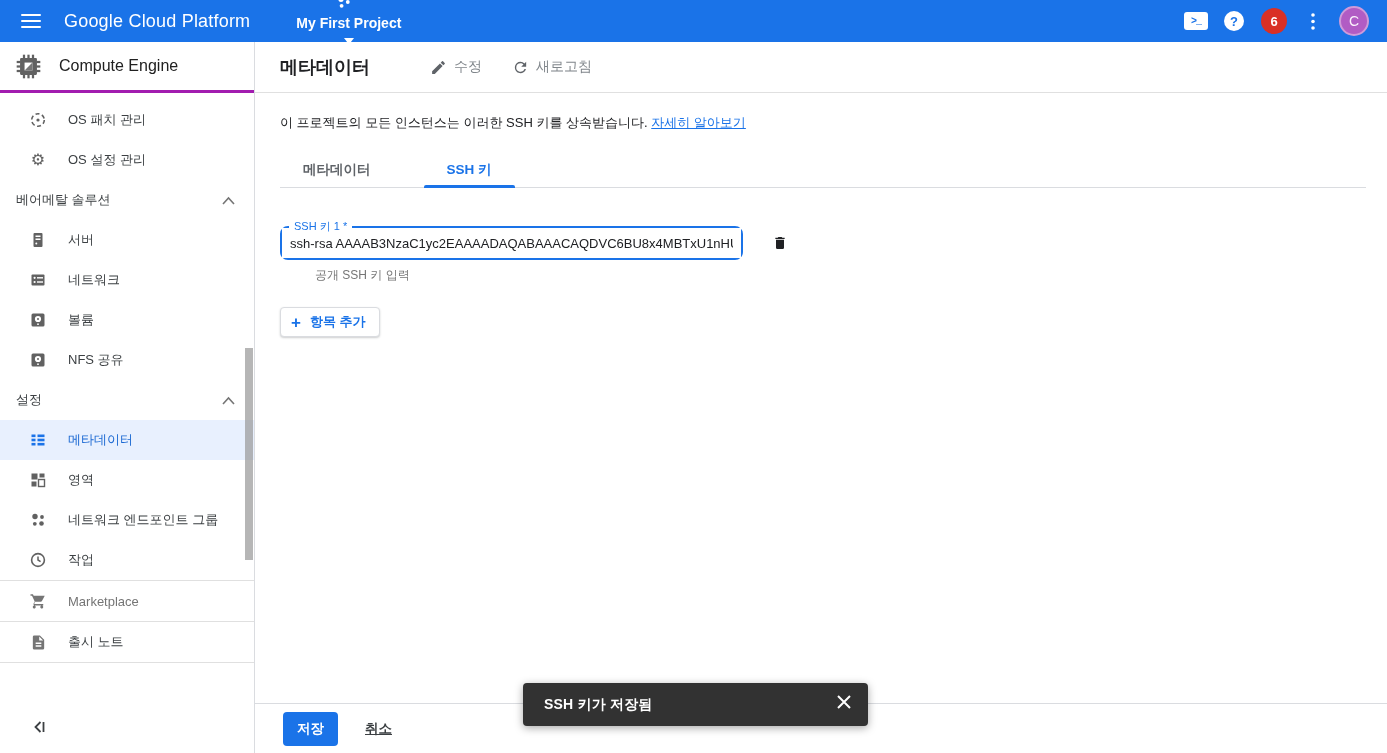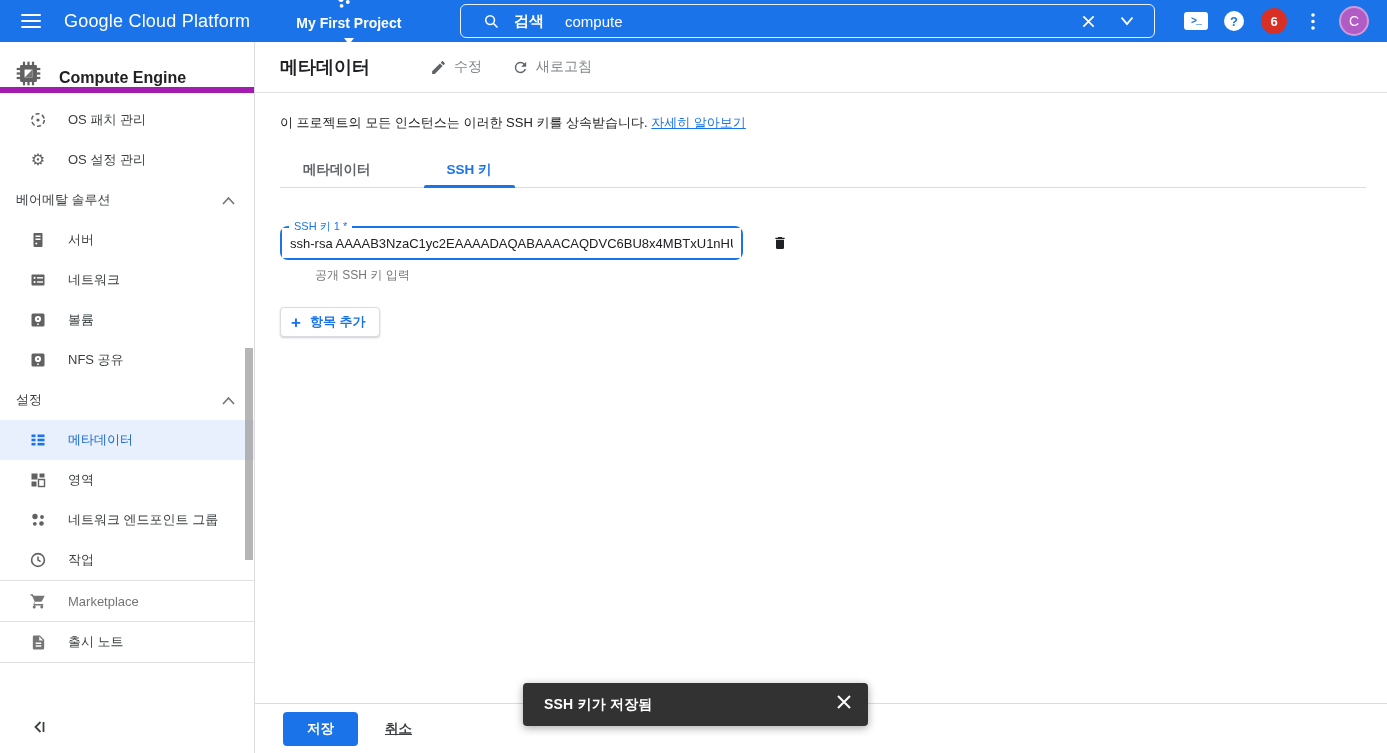--- a/index.html
+++ b/index.html
@@ -35,21 +35,21 @@
   .badge { width:26px; height:26px; border-radius:50%; background:#d93025; color:#fff;
     font-size:13px; font-weight:bold; display:flex; align-items:center; justify-content:center; }
   .dotswrap { left:1311px; }
   .avatarwrap { left:1339px; }
   .avatar { width:30px; height:30px; border-radius:50%; background:#b15cc4; border:2px solid #cf9ad9;
     color:#fbf3fc; font-size:14px; display:flex; align-items:center; justify-content:center; }
 
   
   .sidebar { position:absolute; top:42px; left:0; bottom:0; width:255px; background:#fff;
     border-right:1px solid #dadce0; z-index:2; }
-  .product { height:51px; border-bottom:6px solid #a21caf; display:flex; align-items:flex-end;font-weight:bold; }
+  .product { height:51px; border-bottom:3px solid #a21caf; display:flex; align-items:center; }
   .product .ptitle { margin-left:17px; font-size:16px; color:#212121; }
   .product .chip { margin-left:15px; display:flex; }
   .nav { padding-top:7px; }
   .nav-section { height:40px; display:flex; align-items:center; justify-content:space-between;
     padding:0 19px 0 16px; font-size:13px; color:#3c4043; cursor:pointer; }
   .nav-item { height:40px; display:flex; align-items:center; padding-left:29px;
     font-size:13px; color:#3c4043; cursor:pointer; white-space:nowrap; }
   .nav-item .nicon { width:18px; height:18px; margin-right:21px; display:flex;
     align-items:center; justify-content:center; flex:none; }
   .nav-item.selected { background:#e8f0fe; color:#1967d2; }
@@ -91,21 +91,21 @@
     align-items:center; justify-content:center; cursor:pointer; }
   .helper { margin:7px 0 0 35px; font-size:12px; color:#757575; }
   .add-btn { display:inline-flex; align-items:center; margin:23px 0 0 25px; padding:5px 13px 5px 10px;
     border:1px solid #dadce0; border-radius:4px; background:#fff; cursor:pointer;
     box-shadow:0 1px 2px rgba(60,64,67,.25); color:#1a73e8; font-size:13px; font-weight:bold; }
   .add-btn .plus { font-size:17px; font-weight:bold; margin-right:9px; line-height:1; }
 
   .footer { position:absolute; left:255px; right:0; bottom:0; height:50px; background:#fff;
     border-top:1px solid #dadce0; display:flex; align-items:center; }
   .save-btn { margin-left:28px; background:#1a73e8; color:#fff; border:none; border-radius:4px;
-    padding:8px 24px; font-size:13.5px; font-weight:bold; cursor:pointer;
+    padding:8px 14px; font-size:13.5px; font-weight:bold; cursor:pointer;
     font-family:"Liberation Sans","DejaVu Sans",sans-serif; }
   .cancel-btn { margin-left:27px; color:#3c4043; font-size:13.5px; font-weight:bold; cursor:pointer;text-decoration:underline; }
 
   .toast { position:absolute; left:523px; top:683px; width:345px; height:43px; background:#323232;
     border-radius:4px; box-shadow:0 2px 8px rgba(0,0,0,.35); display:flex; align-items:center;
     color:#fff; font-size:14px; z-index:10; }
   .toast .tmsg { margin-left:21px; font-weight:bold; letter-spacing:.2px; }
   .toast .tclose { position:absolute; right:16px; top:11px; cursor:pointer; display:flex; }
 </style>
 </head>
@@ -130,40 +130,20 @@
         </svg>
       </span>
       <span class="pname">My First Project</span>
       <span class="caret">
         <svg width="10" height="7" viewBox="0 0 10 7">
             <path d="M0 0l5 6.5L10 0z" fill="#fff"></path>
           </svg>
       </span>
     </div>
 
-    <div class="searchbox">
-      <span class="sicon">
-        <svg width="17" height="17" viewBox="0 0 24 24">
-          <circle cx="10" cy="10" r="6.2" fill="none" stroke="#fff" stroke-width="2.2"></circle>
-          <line x1="14.8" y1="14.8" x2="20.5" y2="20.5" stroke="#fff" stroke-width="2.2"></line>
-        </svg>
-      </span>
-      <span class="slabel">검색</span>
-      <span class="squery">compute</span>
-      <span class="search-x">
-        <svg width="15" height="15" viewBox="0 0 16 16">
-            <path d="M2.5 2.5l11 11M13.5 2.5l-11 11" stroke="#fff" stroke-width="1.8"></path>
-          </svg>
-      </span>
-      <span class="search-caret">
-        <svg width="14" height="10" viewBox="0 0 14 10">
-            <path d="M1.5 1.5L7 8l5.5-6.5" fill="none" stroke="#fff" stroke-width="1.9"></path>
-          </svg>
-      </span>
-    </div>
 
     <div class="tb-ic shellwrap">
       <div class="shell">&gt;_</div>
     </div>
     <div class="tb-ic helpwrap">
       <div class="help">?</div>
     </div>
     <div class="tb-ic badgewrap">
       <div class="badge">6</div>
     </div>

